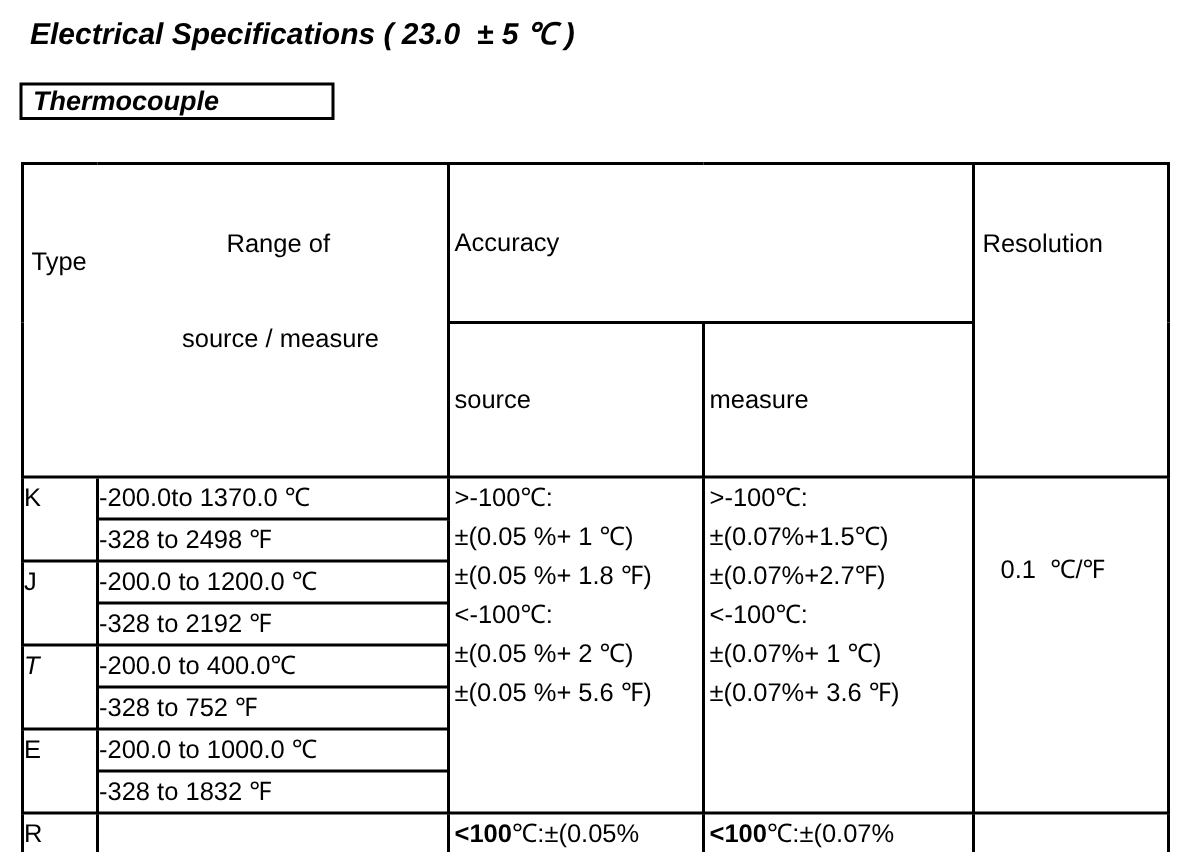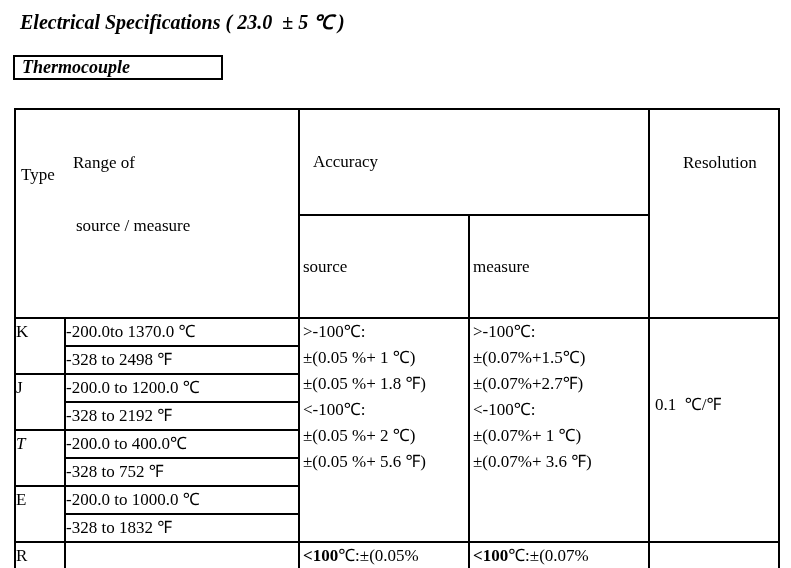--- a/index.html
+++ b/index.html
@@ -1,20 +1,20 @@
 <!DOCTYPE html>
 <html><head>
 <meta charset="utf-8">
 <style>
   html,body{margin:0;padding:0;background:#fff;}
   .page{
     position:relative;
     width:791px;height:568px;
     background:#fff;
-    font-family:Liberation Serif, serif;
+    font-family:Liberation Sans, sans-serif;
     color:#000;
     overflow:hidden;
   }
   .title{
     position:absolute;left:20px;top:8px;
     font-size:20px;font-weight:bold;font-style:italic;
     white-space:pre;
   }
   .section-box{
     position:absolute;left:13px;top:55px;
@@ -34,32 +34,32 @@
     font-size:17px;
   }
   table.spec td{
     border:2px solid #000;
     padding:0;
     vertical-align:top;
     white-space:pre;
     overflow:hidden;
   }
   .no-r{border-right:none !important;}
-  .no-l{border-left:none !important;}
+  .no-l{border-left:none !important;text-align:center;}
   .hdr-line1{line-height:25px;padding-left:5px;margin-top:12px;}
   .hdr-range-1{line-height:25px;padding-left:8px;}
   .hdr-range-2{line-height:22px;padding-left:11px;}
-  .hdr-acc{line-height:24px;padding-left:13px;}
+  .hdr-acc{line-height:24px;padding-left:3px;}
   .hdr-sub{line-height:21px;padding-left:3px;}
-  .hdr-res{line-height:25px;padding-left:5px;margin-left:28px;}
+  .hdr-res{line-height:25px;padding-left:5px;}
   .type-cell{line-height:26px;padding-left:5px;}
   .italic{font-style:italic;}
   .range{line-height:26px;padding-left:8px;}
   .acc .acc-line{line-height:26px;padding-left:3px;}
-  .res-kte{line-height:26px;margin-top:33px;padding-left:5px;}
+  .res-kte{line-height:26px;margin-top:8px;padding-left:17px;}
 </style>
 </head>
 <body>
 
 <div class="page">
 
   <div class="title">Electrical Specifications ( 23.0  ± 5 ℃ )</div>
 
   <div class="section-box">
     <span>Thermocouple</span>

